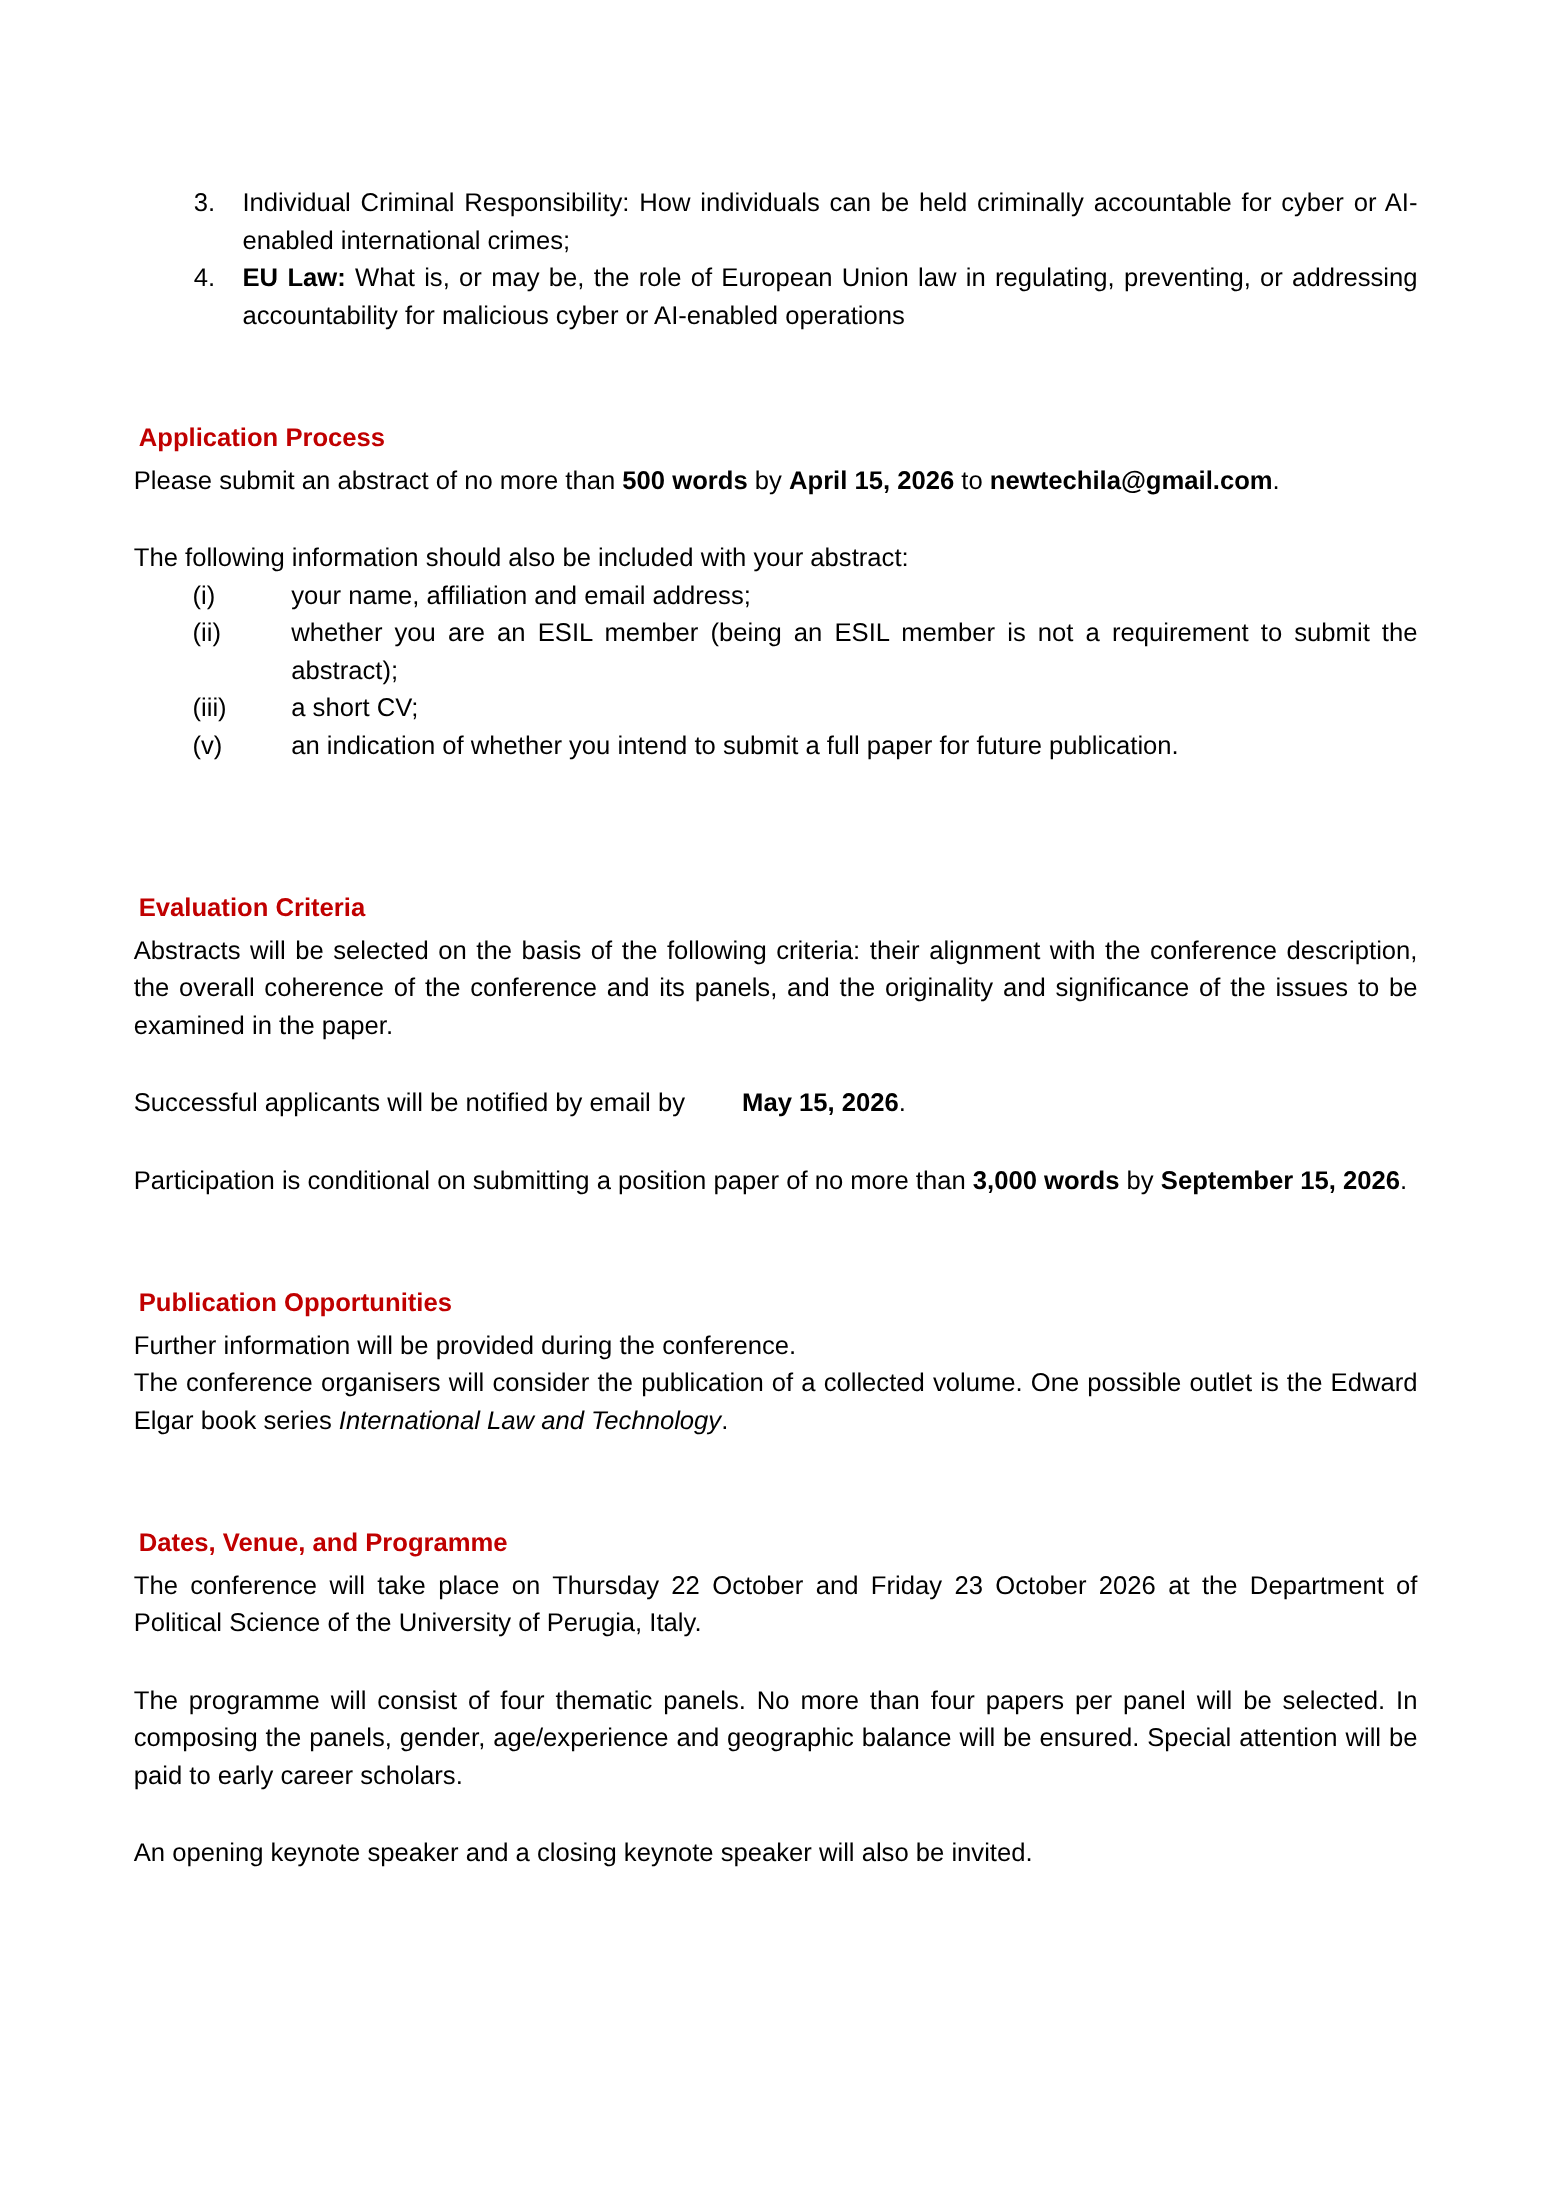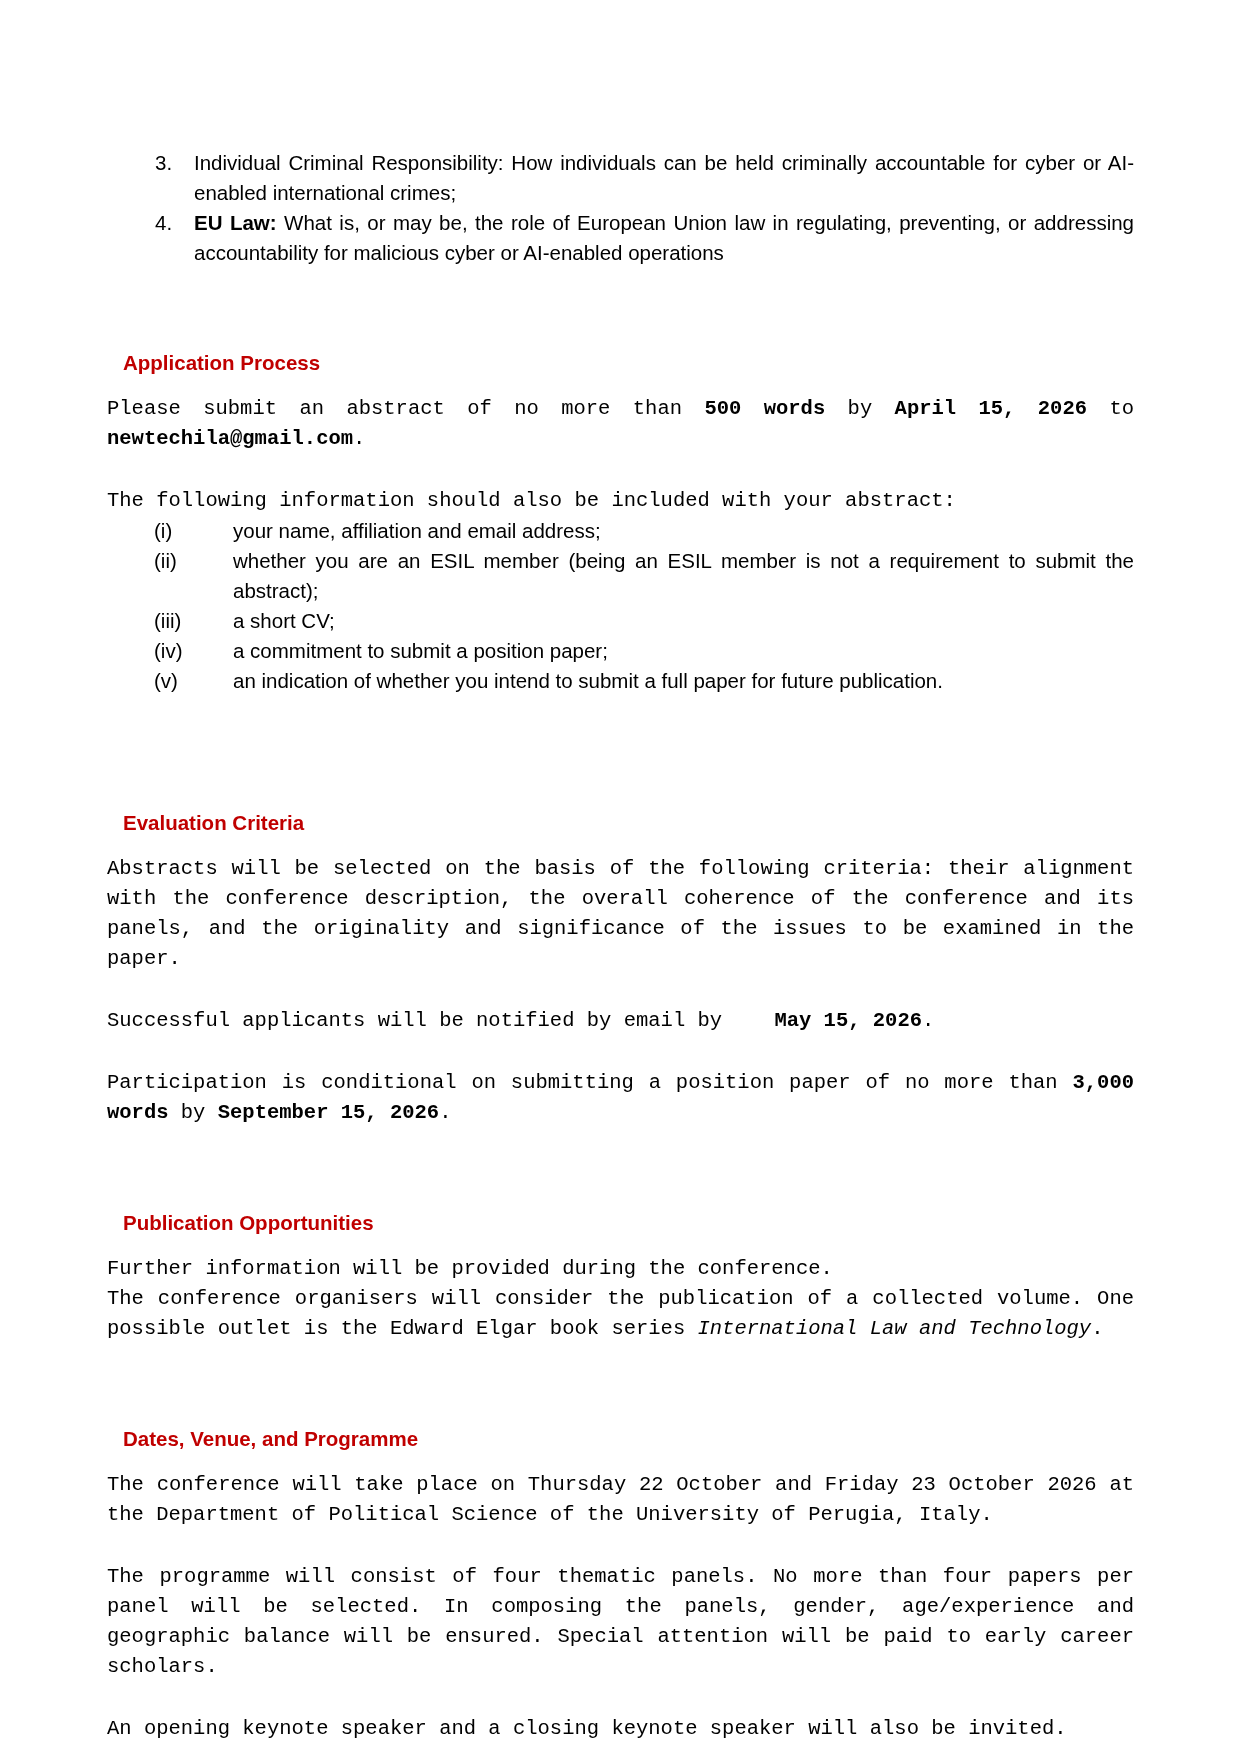--- a/index.html
+++ b/index.html
@@ -11,23 +11,23 @@
     background: #ffffff;
     box-sizing: border-box;
     padding: 148px 107px 0 107px;
     font-family: "Liberation Sans", sans-serif;
     font-size: 20.5px;
     line-height: 30px;
     color: #000000;
     overflow: hidden;
   }
   p { margin: 0; }
-  .just { text-align: justify; font-family: Liberation Mono, monospace; }
+  .just { text-align: justify; }
   h2.sect-heading {
-    margin: 16px;
+    margin: 4px;
     font-size: 20.5px;
     line-height: 30px;
     font-weight: 700;
     color: #c00000;
   }
   .num-item { display: flex; }
   .num-item .marker { flex: 0 0 87px; box-sizing: border-box; padding-left: 48px; }
   .num-item .body { flex: 1; text-align: justify; }
   .rom-item { display: flex; }
   .rom-item .marker { flex: 0 0 126px; box-sizing: border-box; padding-left: 47px; }
@@ -64,24 +64,20 @@
   </div>
   <div class="rom-item">
     <span class="marker">(ii)</span>
     <span class="body">whether you are an ESIL member (being an ESIL member is not a requirement to submit the abstract);</span>
   </div>
   <div class="rom-item">
     <span class="marker">(iii)</span>
     <span class="body">a short CV;</span>
   </div>
   <div class="rom-item">
-    <span class="marker">(iv)</span>
-    <span class="body">a commitment to submit a position paper;</span>
-  </div>
-  <div class="rom-item">
     <span class="marker">(v)</span>
     <span class="body">an indication of whether you intend to submit a full paper for future publication.</span>
   </div>
 
   <div class="gap-line"></div>
 
 
   <div class="gap-sect"></div>
 
   <h2 class="sect-heading">Evaluation Criteria</h2>

